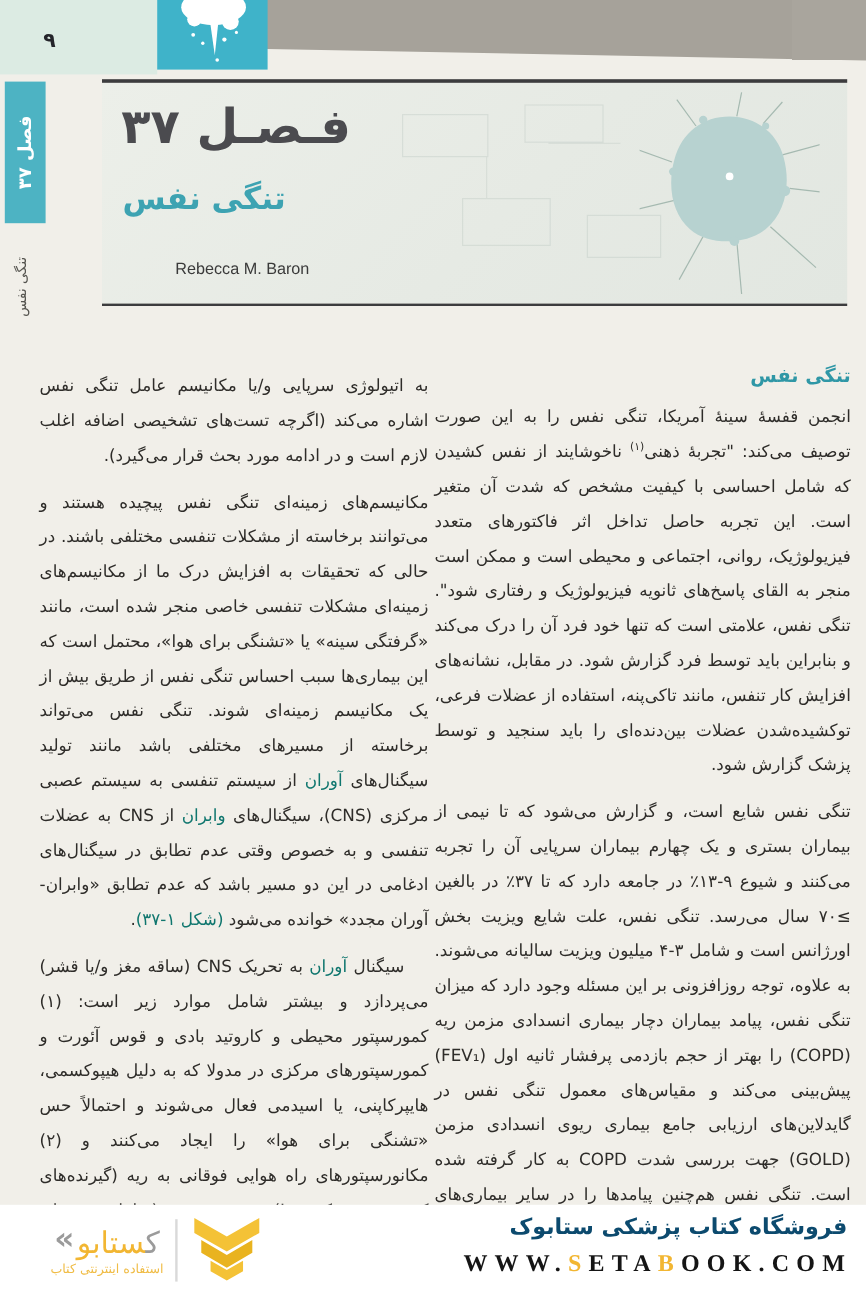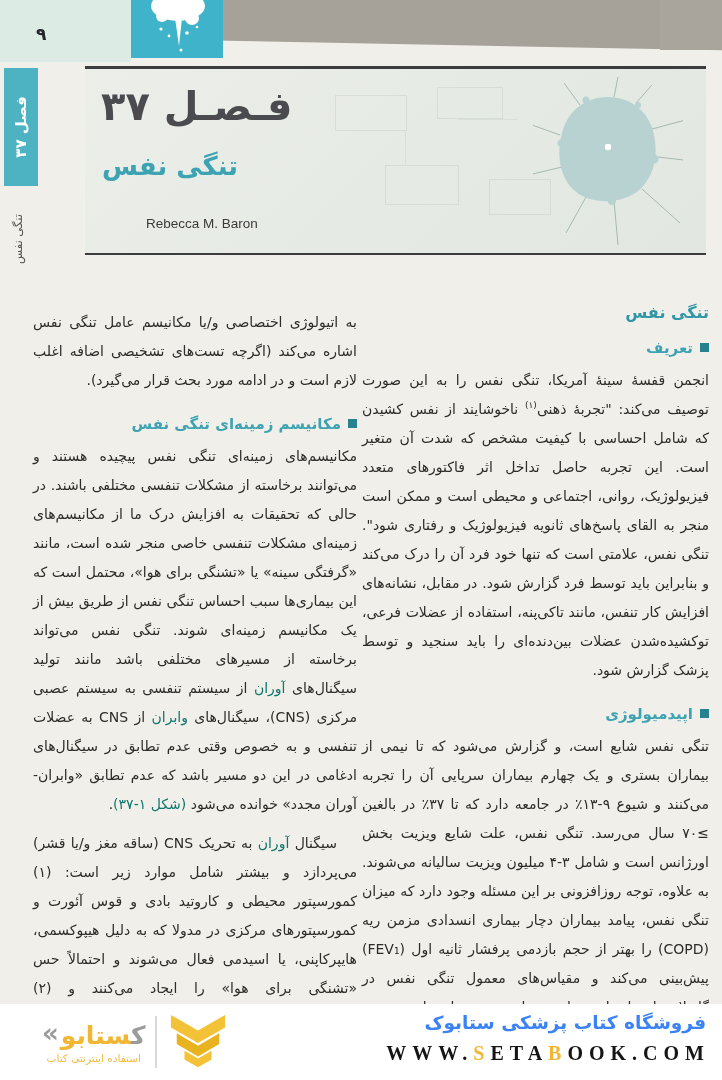--- a/index.html
+++ b/index.html
@@ -55,31 +55,31 @@
   .sub-h .sq{display:inline-block;width:9px;height:9px;background:#27828f;
              margin-left:7px;transform:translateY(-1px);}
   .para{margin:2px 0 10px 0;}
   .mt{margin-top:15px;}
   .indent{text-indent:20px;}
   .teal{color:#0f766e;}
   .sup{font-size:9px;vertical-align:super;line-height:0;}
 
   
   .footer{position:absolute;left:0;top:1004px;width:722px;height:76px;background:#ffffff;z-index:20;}
-  .store{position:absolute;right:16px;top:8px;font-size:18.5px;font-weight:bold;color:#3b82f6;
+  .store{position:absolute;right:16px;top:8px;font-size:18.5px;font-weight:bold;color:#0c4a6e;
          direction:rtl;white-space:nowrap;}
   .url{position:absolute;right:12px;top:38px;font-size:20px;font-weight:bold;color:#151515;
        letter-spacing:6px;font-family:Liberation Serif, serif;white-space:nowrap;}
   .url .accent{color:#f2b632;}
   .logo{position:absolute;left:42px;top:6px;height:64px;display:flex;flex-direction:row;
         align-items:center;gap:10px;}
   .logo-text{display:flex;flex-direction:column;align-items:center;}
   .wordrow{display:flex;flex-direction:row;align-items:center;direction:ltr;}
   .angle{color:#9b9b9b;font-size:26px;font-weight:bold;margin-right:2px;transform:translateY(-3px);}
-  .word{font-size:25px;font-weight:bold;direction:rtl;white-space:nowrap;line-height:1.1;}
+  .word{font-size:25px;font-weight:normal;direction:rtl;white-space:nowrap;line-height:1.1;}
   .word .y{color:#f2b632;}
   .word .g{color:#9b9b9b;}
   .tagline{font-size:10.5px;color:#f0bc45;direction:rtl;white-space:nowrap;margin-top:1px;}
   .divider{width:1.5px;height:52px;background:#d9d9d9;}
 </style>
 </head>
 <body>
 
 <div class="stage">
 
@@ -143,35 +143,26 @@
       <circle cx="-47" cy="-6" r="3.5" fill="#b7d2d0"></circle>
       <circle cx="4" cy="52" r="4" fill="#b7d2d0"></circle>
       <circle cx="-22" cy="-49" r="3.5" fill="#b7d2d0"></circle>
       <circle cx="30" cy="-44" r="3" fill="#b7d2d0"></circle>
       <circle cx="0" cy="-2" r="3.2" fill="#ffffff"></circle>
     </svg>
   </div>
 
   <div class="col col-r">
     <div class="sec-title">تنگی نفس</div>
-    <div class="sub-h">
-      <span class="sq"></span><span>تعریف</span>
-    </div>
     <p class="para"><span>انجمن قفسهٔ سینهٔ آمریکا، تنگی نفس را به این صورت توصیف می‌کند: "تجربهٔ ذهنی</span><span class="sup">(۱)</span><span> ناخوشایند از نفس کشیدن که شامل احساسی با کیفیت مشخص که شدت آن متغیر است. این تجربه حاصل تداخل اثر فاکتورهای متعدد فیزیولوژیک، روانی، اجتماعی و محیطی است و ممکن است منجر به القای پاسخ‌های ثانویه فیزیولوژیک و رفتاری شود". تنگی نفس، علامتی است که تنها خود فرد آن را درک می‌کند و بنابراین باید توسط فرد گزارش شود. در مقابل، نشانه‌های افزایش کار تنفس، مانند تاکی‌پنه، استفاده از عضلات فرعی، توکشیده‌شدن عضلات بین‌دنده‌ای را باید سنجید و توسط پزشک گزارش شود.</span></p>
-    <div class="sub-h mt">
-      <span class="sq"></span><span>اپیدمیولوژی</span>
-    </div>
     <p class="para"><span>تنگی نفس شایع است، و گزارش می‌شود که تا نیمی از بیماران بستری و یک چهارم بیماران سرپایی آن را تجربه می‌کنند و شیوع ۹-۱۳٪ در جامعه دارد که تا ۳۷٪ در بالغین ≥۷۰ سال می‌رسد. تنگی نفس، علت شایع ویزیت بخش اورژانس است و شامل ۳-۴ میلیون ویزیت سالیانه می‌شوند. به علاوه، توجه روزافزونی بر این مسئله وجود دارد که میزان تنگی نفس، پیامد بیماران دچار بیماری انسدادی مزمن ریه (COPD) را بهتر از حجم بازدمی پرفشار ثانیه اول (FEV₁) پیش‌بینی می‌کند و مقیاس‌های معمول تنگی نفس در گایدلاین‌های ارزیابی جامع بیماری ریوی انسدادی مزمن (GOLD) جهت بررسی شدت COPD به کار گرفته شده است. تنگی نفس هم‌چنین پیامدها را در سایر بیماری‌های قلبی مزمن و ریوی نیز پیش‌گویی می‌کند. تنگی نفس می‌تواند ناشی از گروه پراکنده‌ای از علل زمینه‌ای</span></p>
   </div>
 
   <div class="col col-l">
-    <p class="para">به اتیولوژی اختصاصی و/یا مکانیسم عامل تنگی نفس اشاره می‌کند (اگرچه تست‌های تشخیصی اضافه اغلب لازم است و در ادامه مورد بحث قرار می‌گیرد).</p>
-    <div class="sub-h mt">
-      <span class="sq"></span><span>مکانیسم زمینه‌ای تنگی نفس</span>
-    </div>
+    <p class="para">به اتیولوژی سرپایی و/یا مکانیسم عامل تنگی نفس اشاره می‌کند (اگرچه تست‌های تشخیصی اضافه اغلب لازم است و در ادامه مورد بحث قرار می‌گیرد).</p>
     <p class="para"><span>مکانیسم‌های زمینه‌ای تنگی نفس پیچیده هستند و می‌توانند برخاسته از مشکلات تنفسی مختلفی باشند. در حالی که تحقیقات به افزایش درک ما از مکانیسم‌های زمینه‌ای مشکلات تنفسی خاصی منجر شده است، مانند «گرفتگی سینه» یا «تشنگی برای هوا»، محتمل است که این بیماری‌ها سبب احساس تنگی نفس از طریق بیش از یک مکانیسم زمینه‌ای شوند. تنگی نفس می‌تواند برخاسته از مسیرهای مختلفی باشد مانند تولید سیگنال‌های </span><span class="teal">آوران</span><span> از سیستم تنفسی به سیستم عصبی مرکزی (CNS)، سیگنال‌های </span><span class="teal">وابران</span><span> از CNS به عضلات تنفسی و به خصوص وقتی عدم تطابق در سیگنال‌های ادغامی در این دو مسیر باشد که عدم تطابق «وابران- آوران مجدد» خوانده می‌شود </span><span class="teal">(شکل ۱-۳۷)</span><span>.</span></p>
     <p class="para indent"><span>سیگنال </span><span class="teal">آوران</span><span> به تحریک CNS (ساقه مغز و/یا قشر) می‌پردازد و بیشتر شامل موارد زیر است: (۱) کمورسپتور محیطی و کاروتید بادی و قوس آئورت و کمورسپتورهای مرکزی در مدولا که به دلیل هیپوکسمی، هایپرکاپنی، یا اسیدمی فعال می‌شوند و احتمالاً حس «تشنگی برای هوا» را ایجاد می‌کنند و (۲) مکانورسپتورهای راه هوایی فوقانی به ریه (گیرنده‌های کششی، تحریکی و J) و قفسه سینه (شامل دسته‌های عضلانی به عنوان گیرنده کششی و اعضای تاندونی که تولید نیرو را پایش می‌کنند) که در شرایط افزایش بار کاری ناشی از بیماری‌هایی که مقاومت راه هوایی را بالا می‌برند، فعال می‌شوند، و احتمالاً با گرفتگی</span></p>
   </div>
 
   <div class="footer">
     <div class="store">فروشگاه کتاب پزشکی ستابوک</div>
     <div class="url"><span>WWW.</span><span class="accent">S</span><span>ETA</span><span class="accent">B</span><span>OOK.COM</span></div>
 
     <div class="logo">
       <div class="logo-text">

